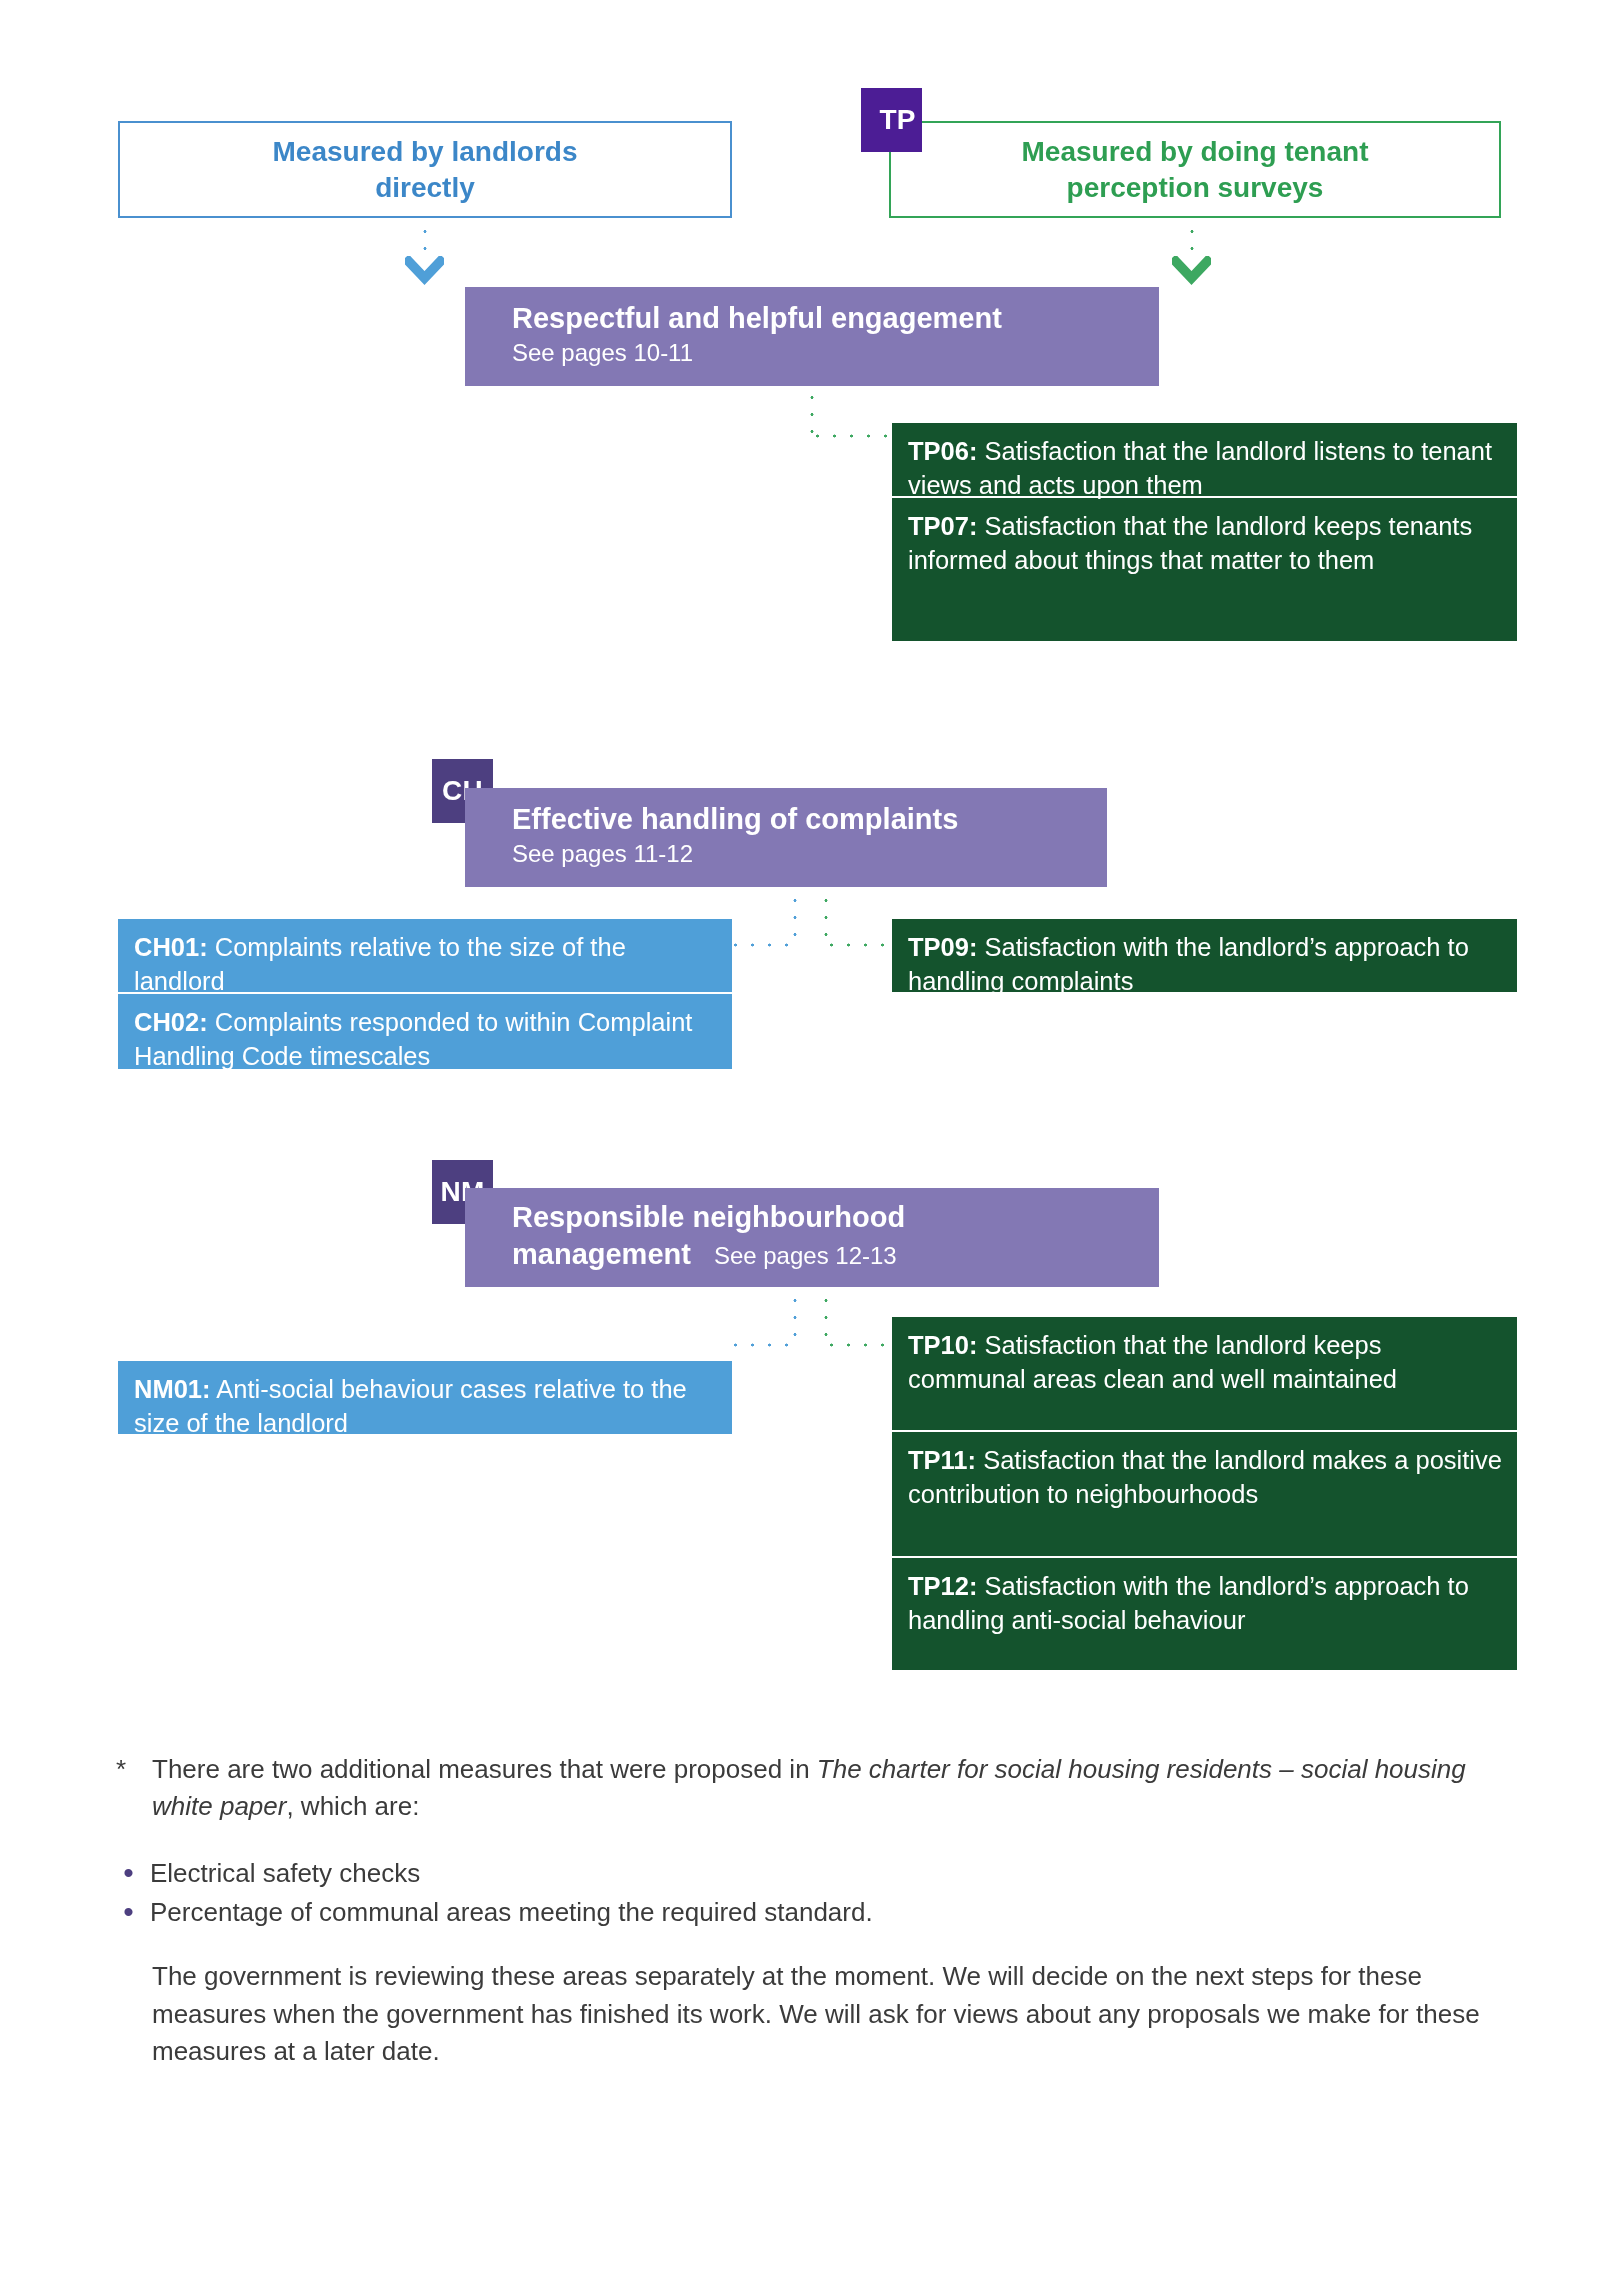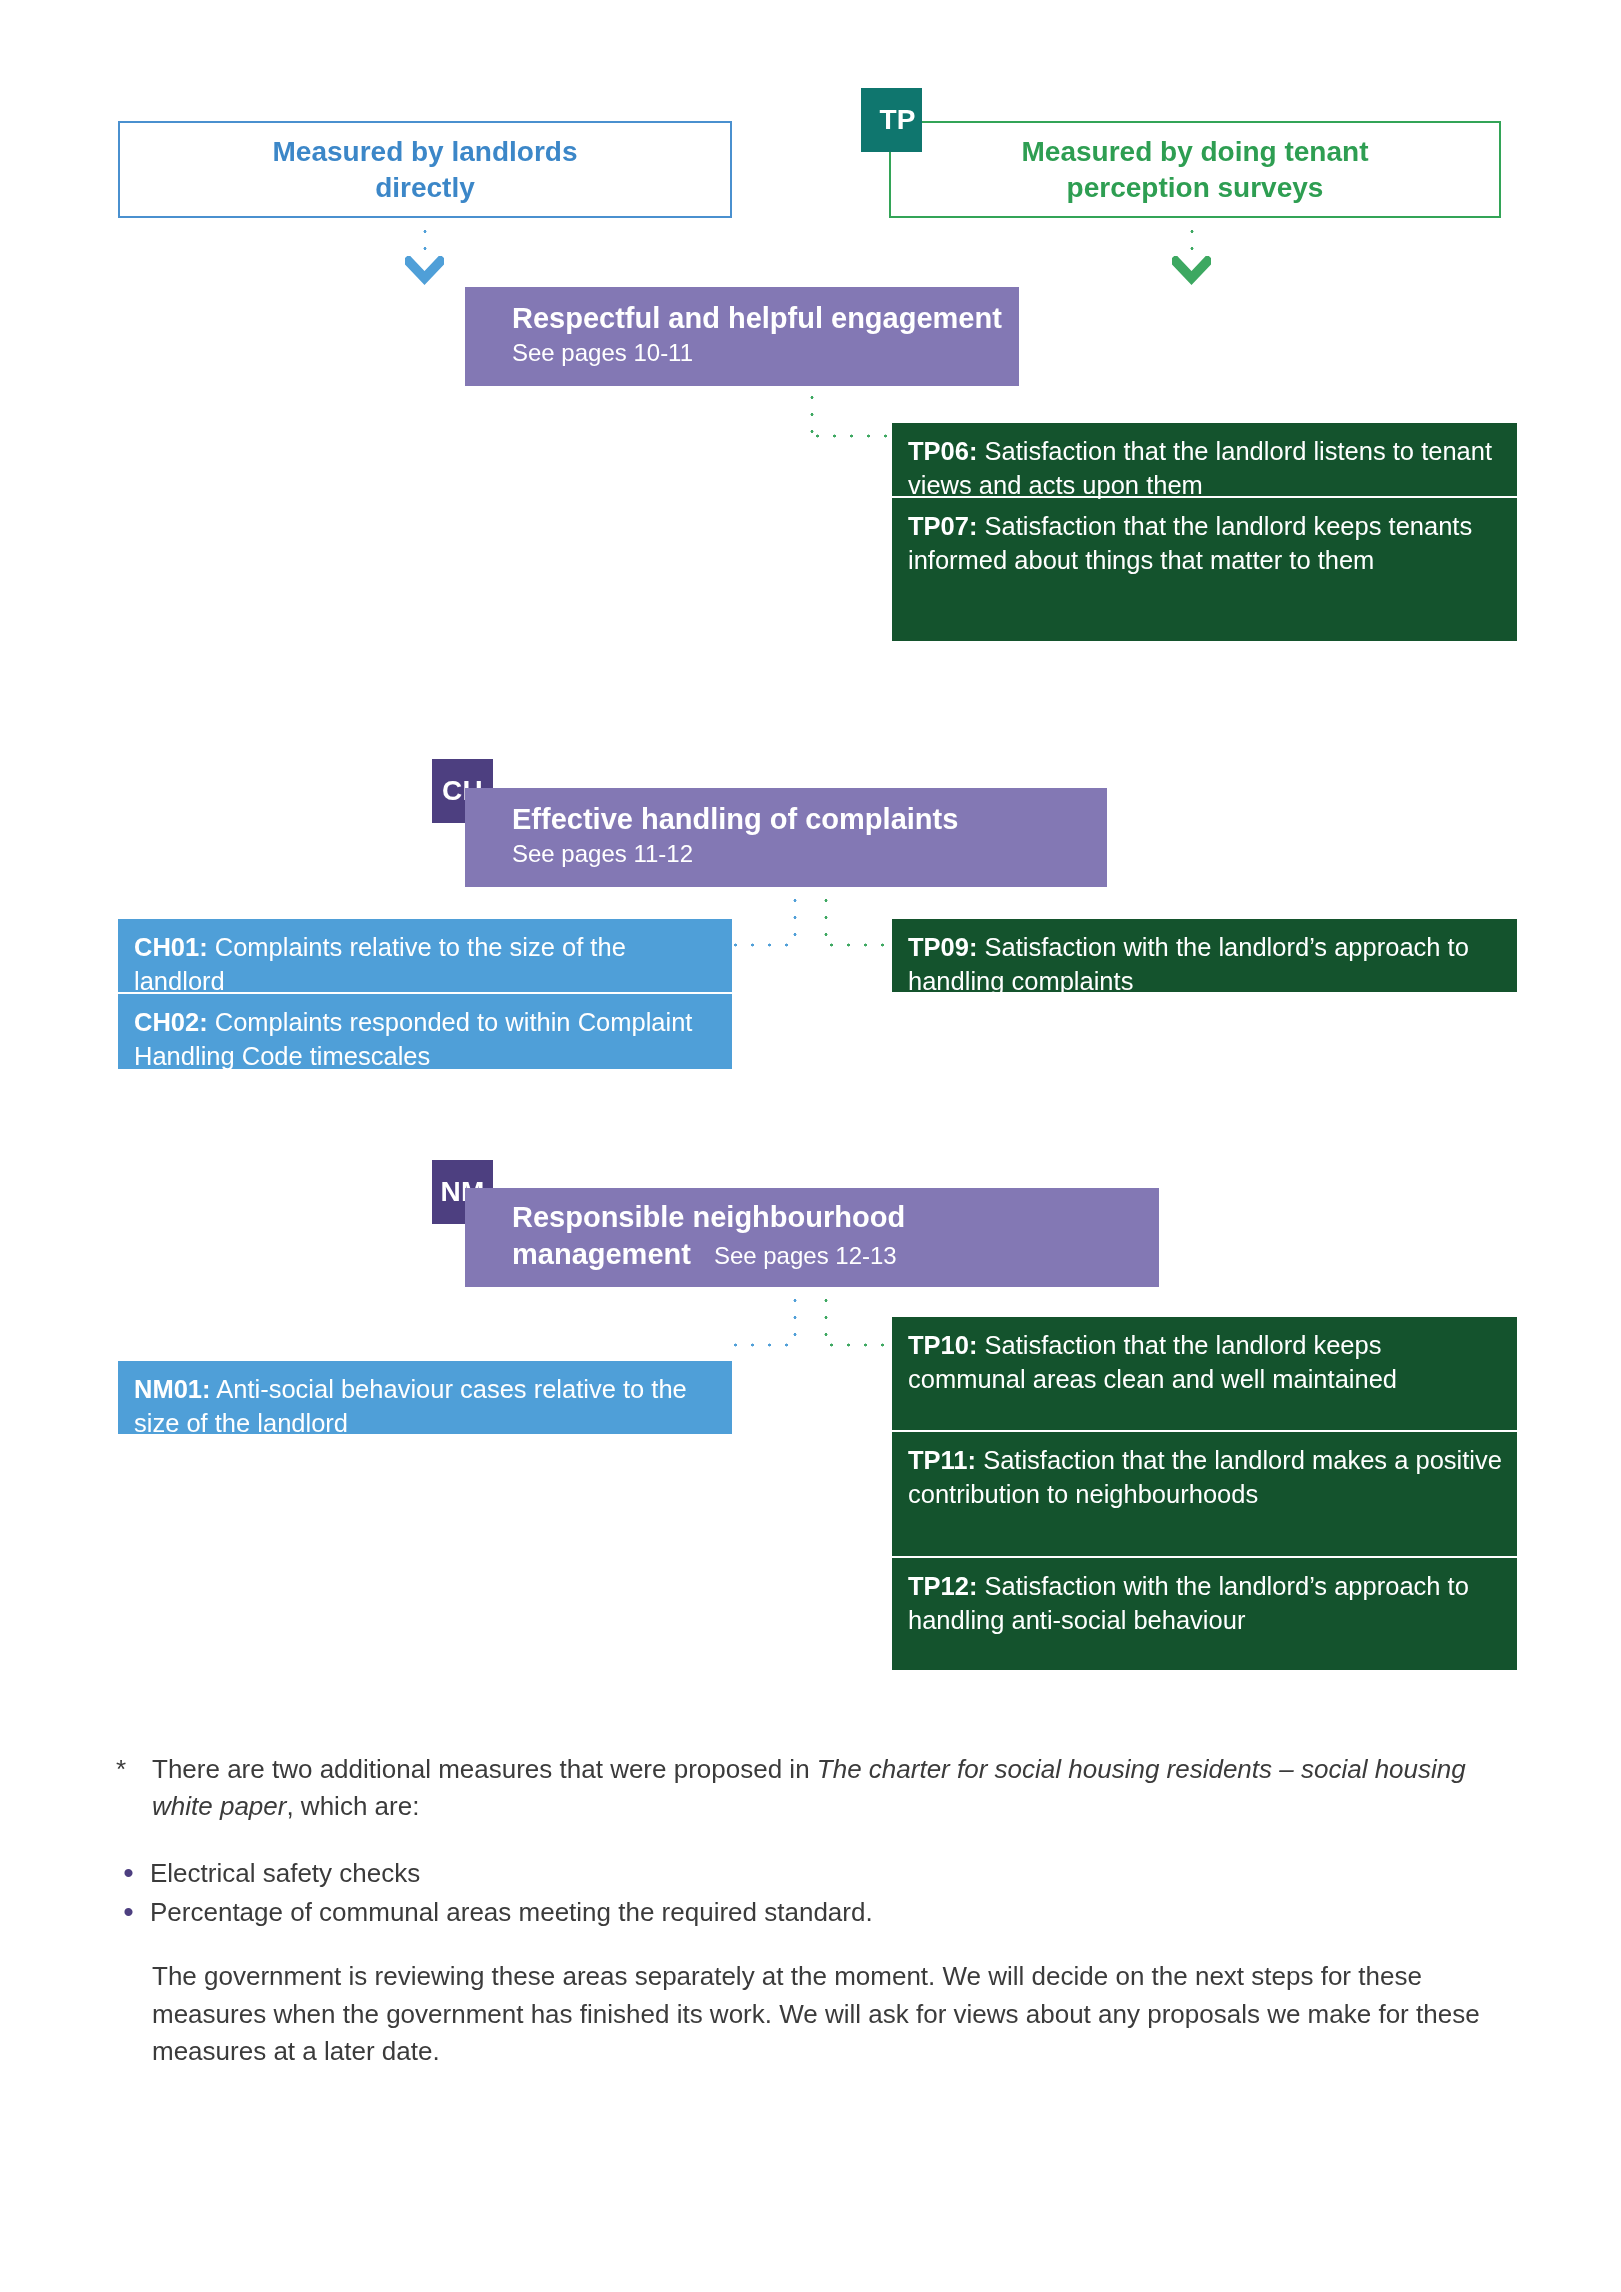--- a/index.html
+++ b/index.html
@@ -44,21 +44,21 @@
   
   .badge {
     display: flex;
     align-items: center;
     justify-content: center;
     color: #ffffff;
     font-size: 28px;
     font-weight: bold;
     letter-spacing: 0.2px;
   }
-  .badge.tp { background: #0f766e; padding-left: 12px; }
+  .badge.tp { background: #4c1d95; padding-left: 12px; }
   .badge.purple { background: #4d3f80; }
 
   
   .theme-bar {
     background: #8378b4;
     color: #ffffff;
     padding: 12.5px 0 12.5px 47px;
     box-sizing: border-box;
   }
   .theme-bar .t-title {
@@ -160,21 +160,21 @@
   </div>
   <div class="abs badge tp" style="left:861px; top:88px; width:61px; height:64px;">
     <span>TP</span>
   </div>
 
   <div class="dot-v c-green abs" style="left:1189px; top:223px; width:6.3px; height:41px;"></div>
   <svg class="chev" style="left:1172px; top:256px;" width="39" height="30" viewBox="0 0 44 34">
     <path d="M4 6 L22 25 L40 6" fill="none" stroke="#3da861" stroke-width="11" stroke-linecap="square" stroke-linejoin="miter"></path>
   </svg>
 
-  <div class="abs theme-bar" style="left:465px; top:287px; width:554px; height:99px;">
+  <div class="abs theme-bar" style="left:465px; top:287px; width:694px; height:99px;">
     <span class="t-title">Respectful and helpful engagement</span>
     <span class="t-sub">See pages 10-11</span>
   </div>
 
   <div class="dot-v c-green abs" style="left:809px; top:389px; width:6.3px; height:48px;"></div>
   <div class="dot-h c-green abs" style="left:809px; top:433px; width:86px; height:6.3px;"></div>
 
   <div class="abs" style="left:892px; top:423px; width:625px;">
     <div class="card green" style="height:73px;">
       <span class="code">TP06:</span><span> Satisfaction that the landlord listens to tenant views and acts upon them</span>

